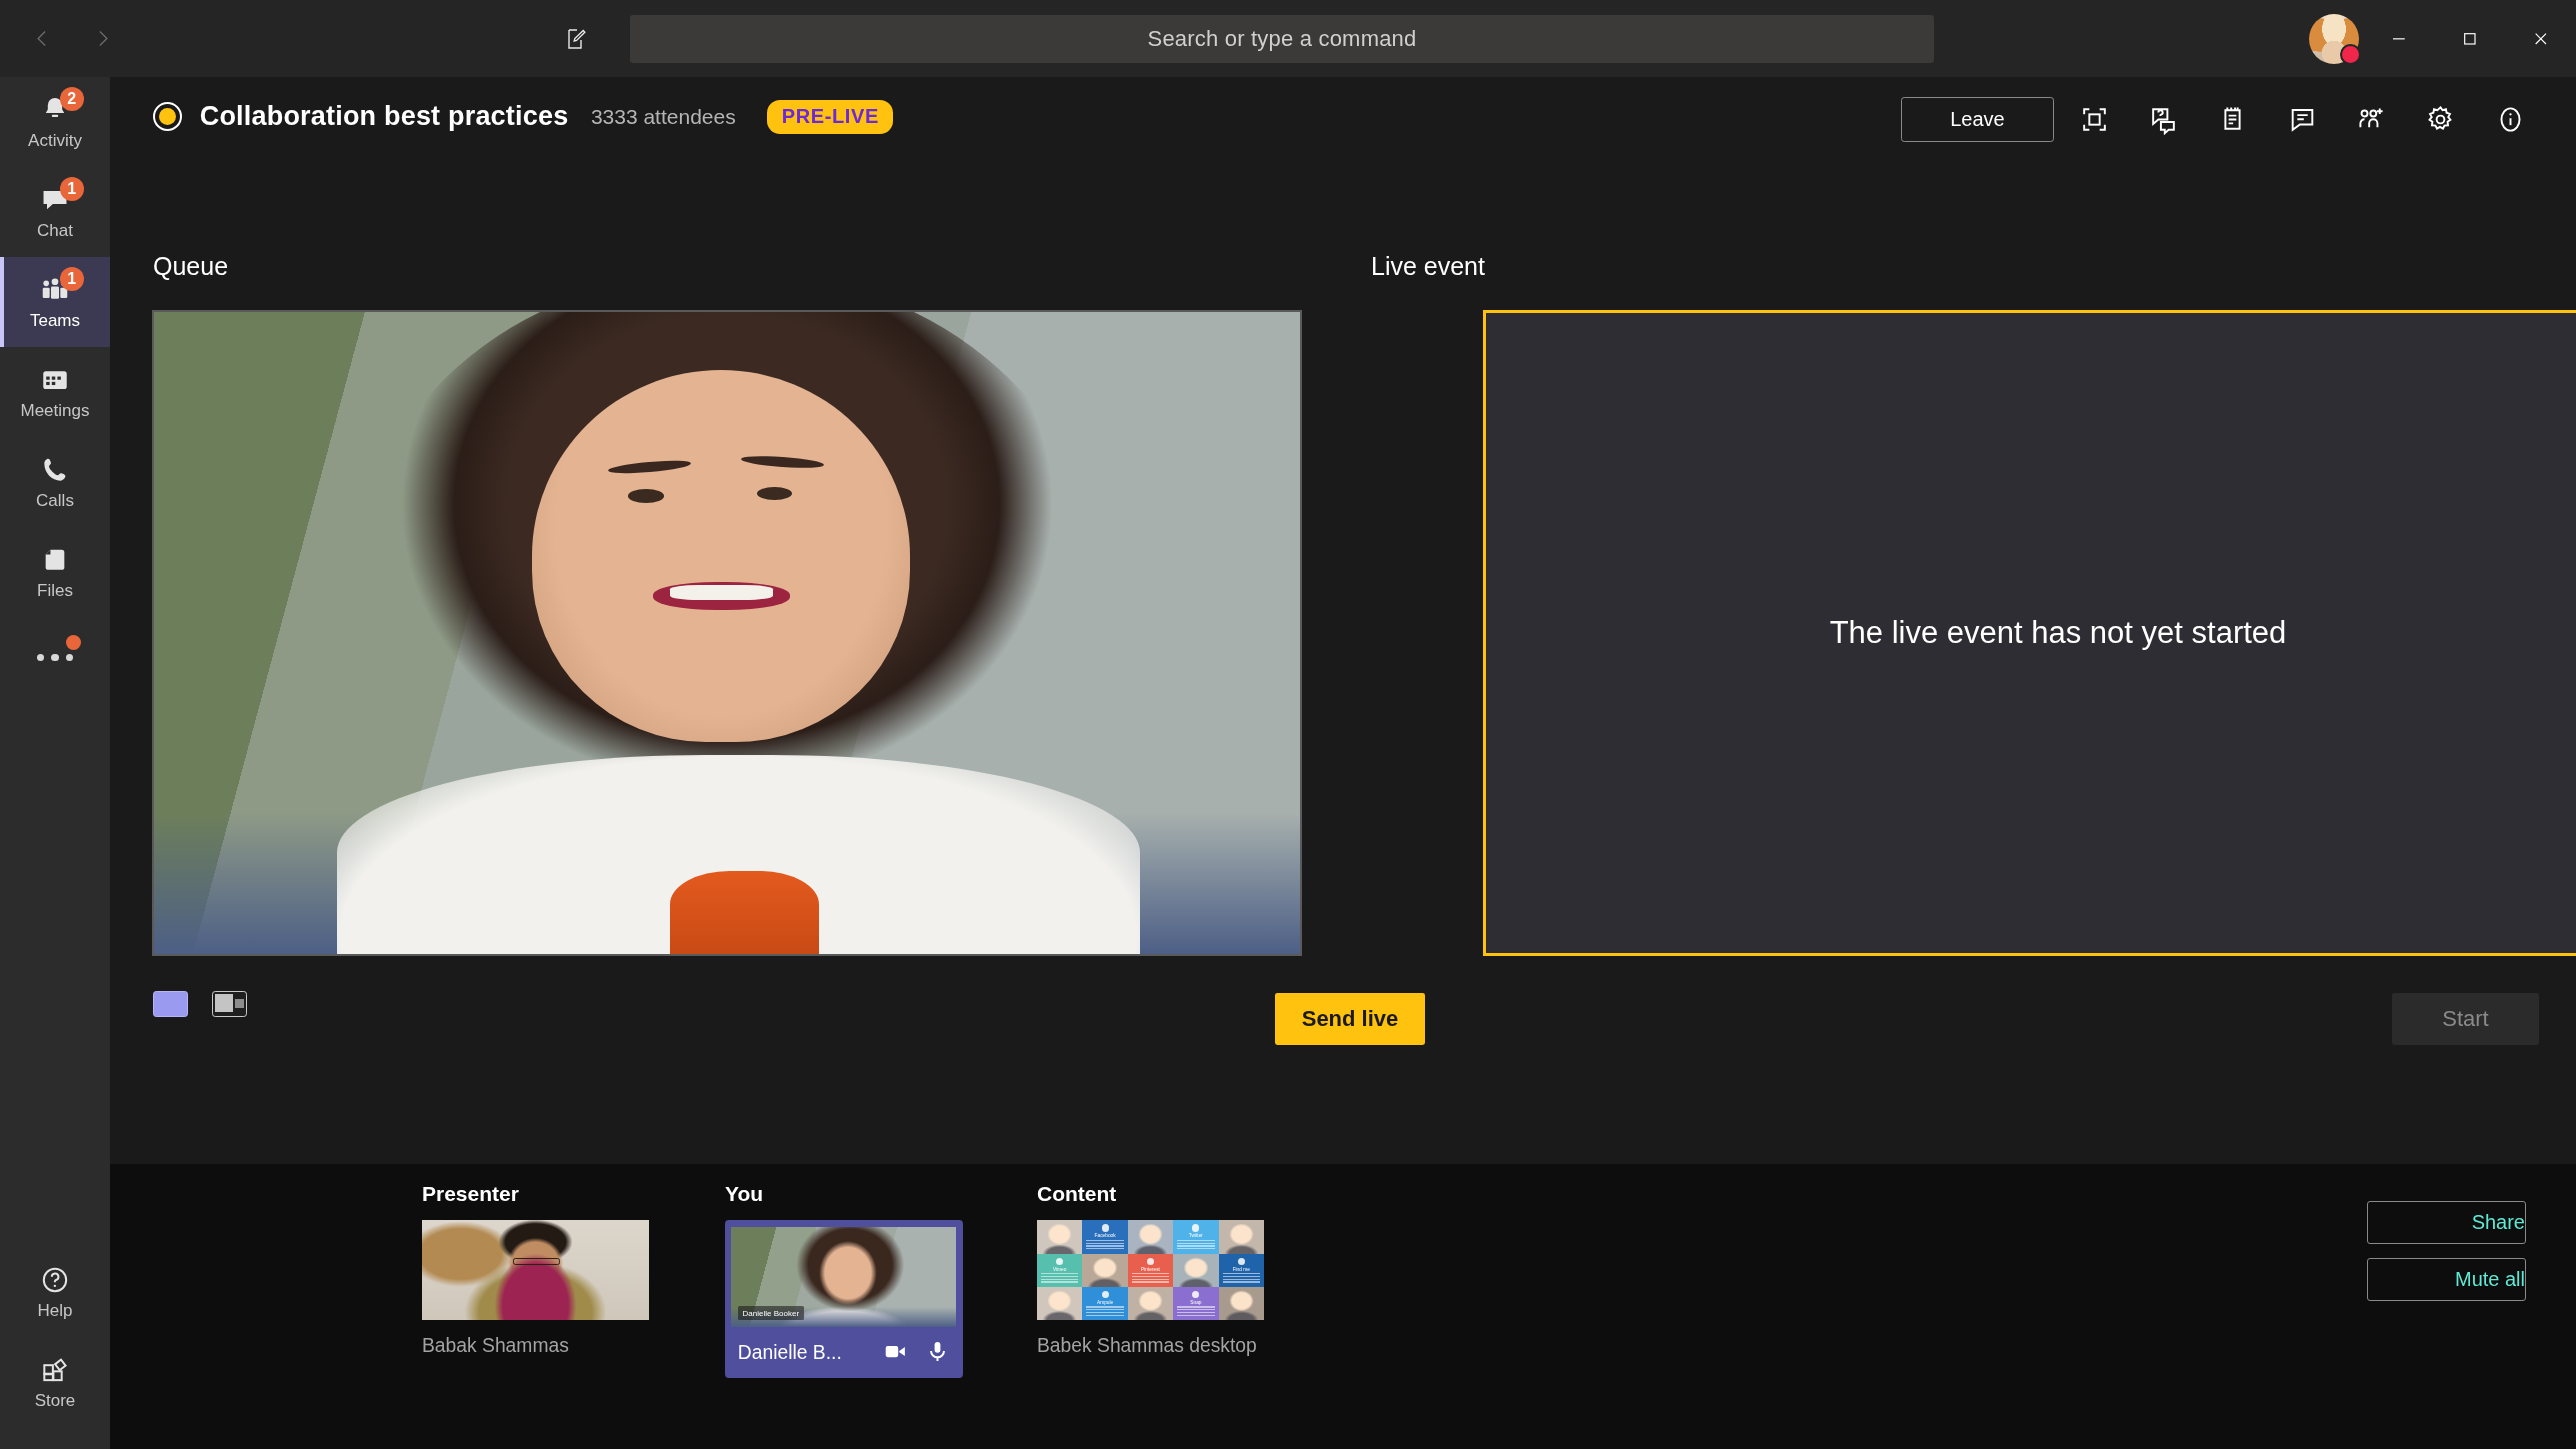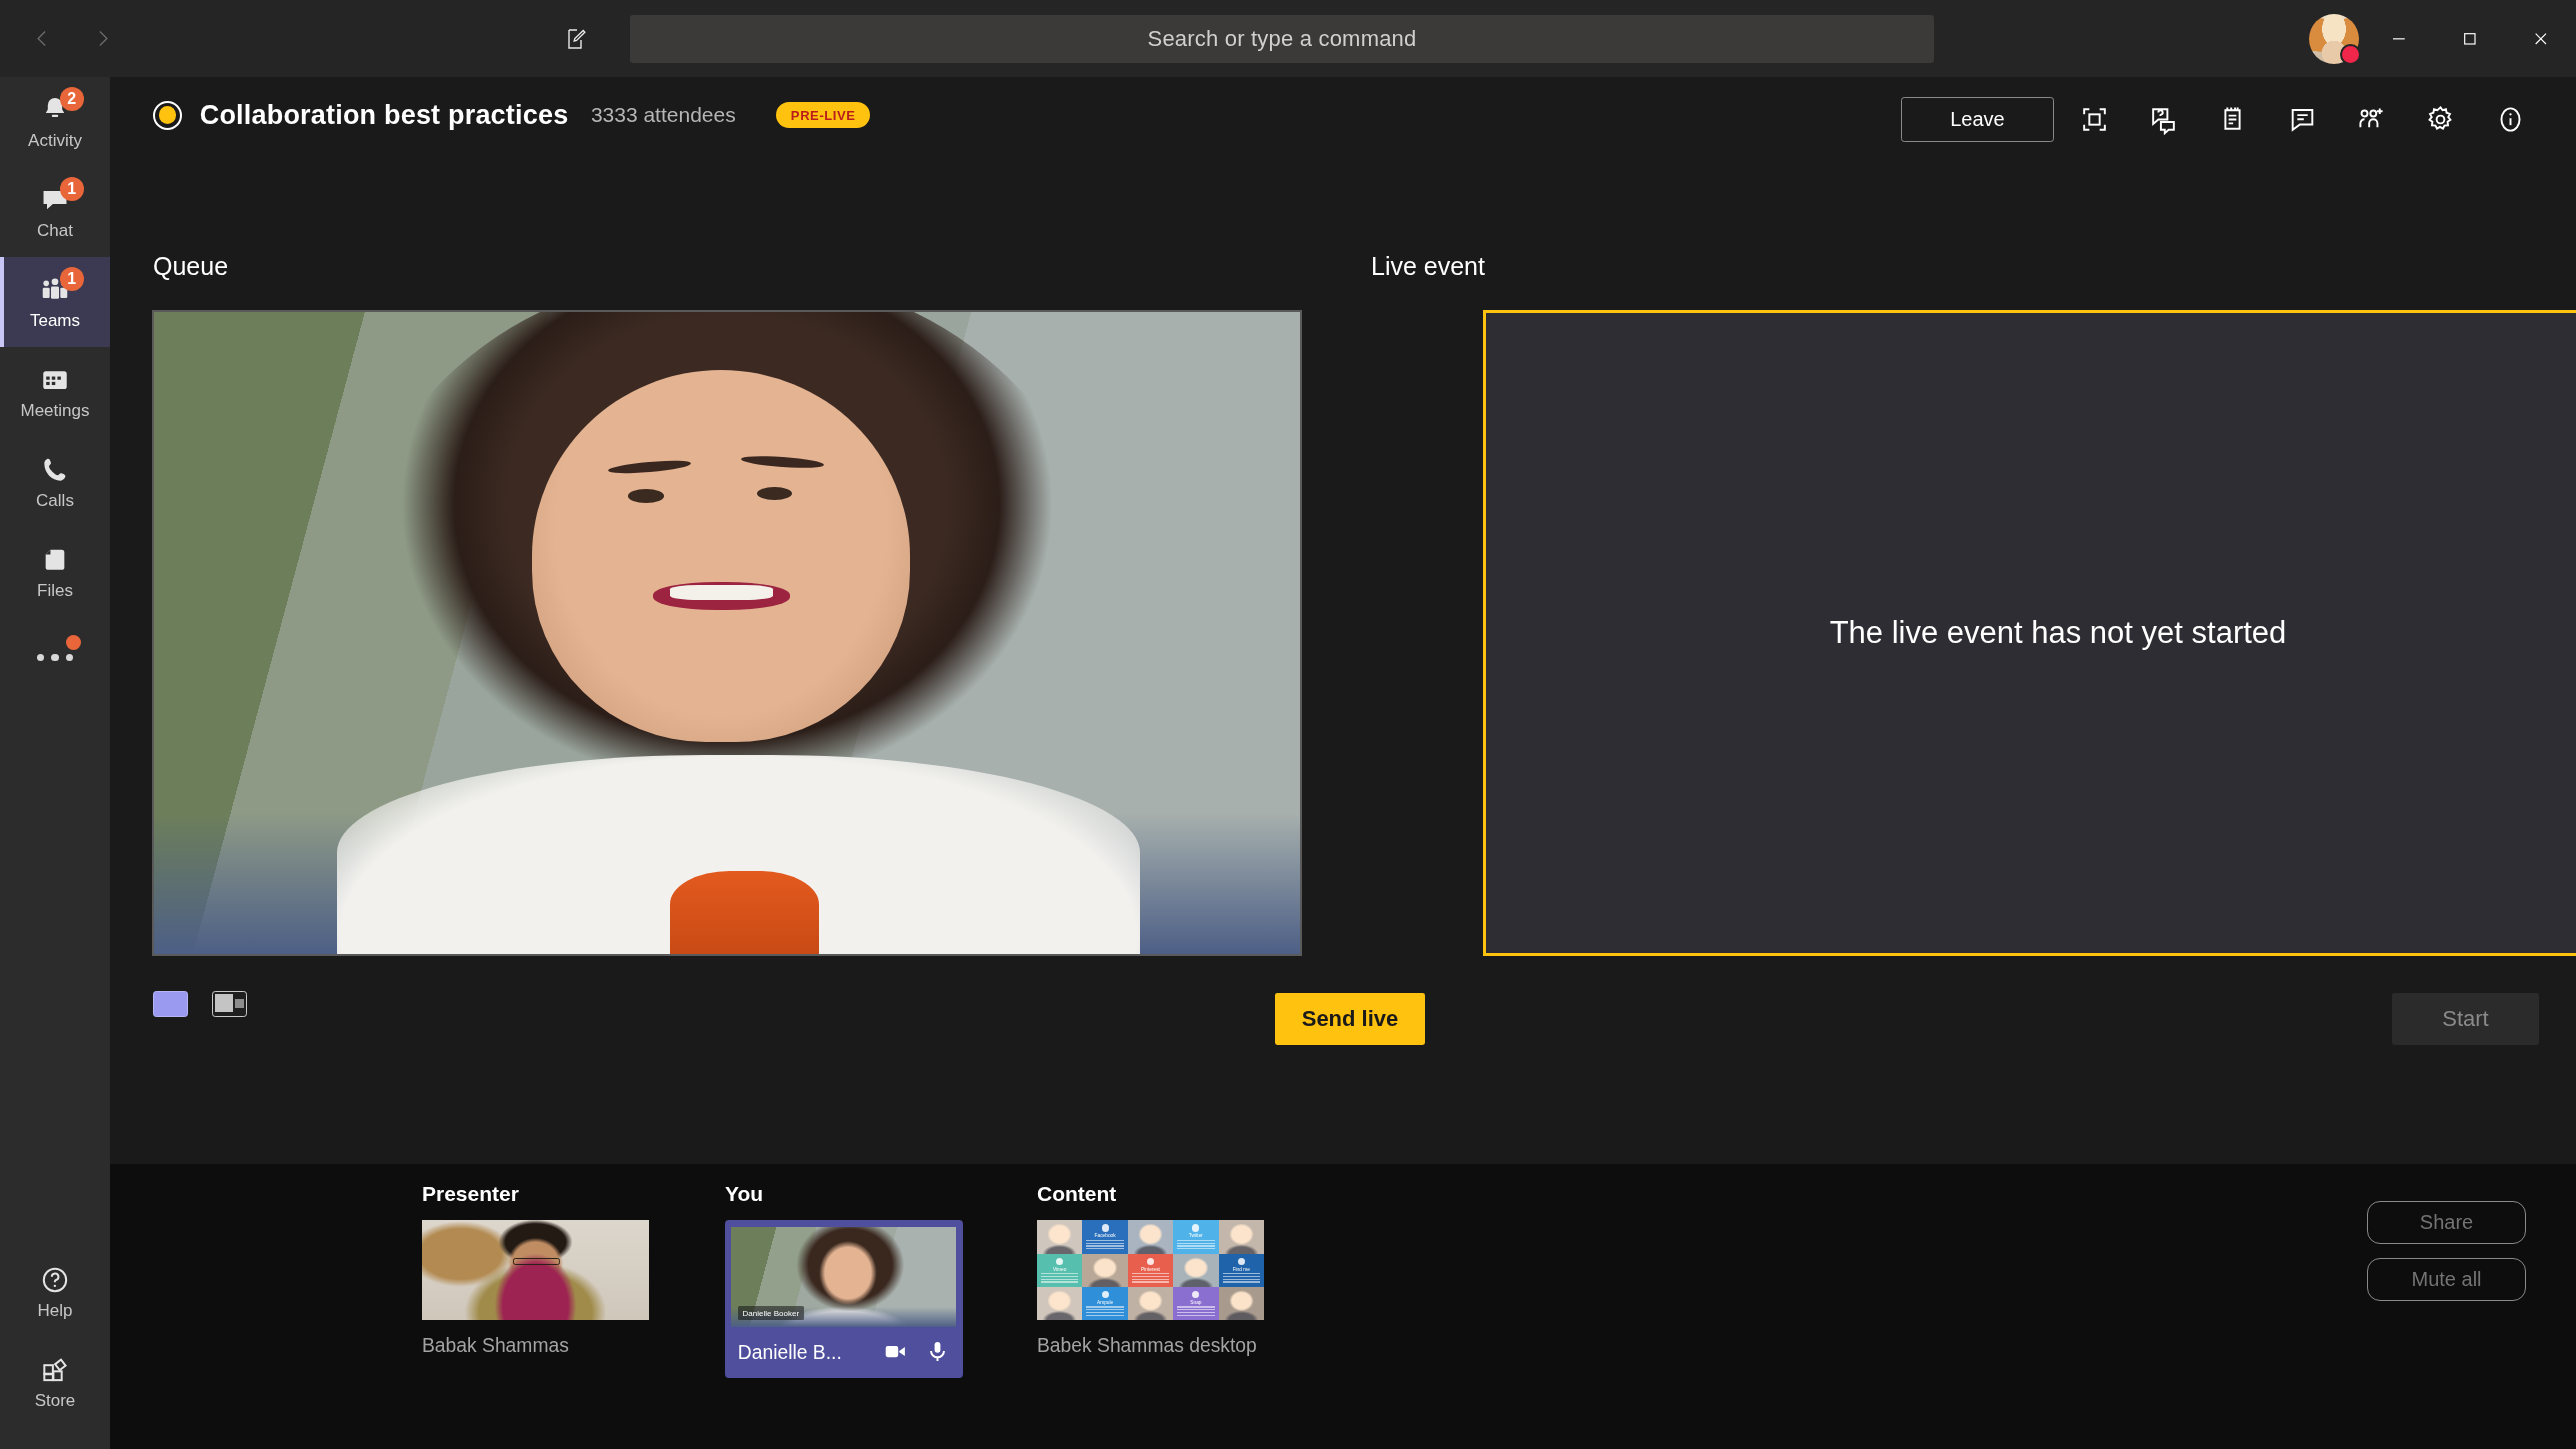--- a/index.html
+++ b/index.html
@@ -133,23 +133,23 @@
   }
   .live-ring {
     width: 29px; height: 29px; border-radius: 50%;
     border: 2.4px solid #ffffff;
     display: flex; align-items: center; justify-content: center;
   }
   .live-ring i { width: 17.7px; height: 17.7px; border-radius: 50%; background: #ffc20e; display: block; }
   .event-title { font-size: 27px; color: #ffffff; font-weight: bold; letter-spacing: 0.2px; }
   .attendees { font-size: 21px; color: #b5b5b5; margin-left: 4.8px; }
   .prelive {
-    background: #ffc20e; color: #b91c1c;
-    font-size: 13px; font-weight: bold; letter-spacing: 0.6px;
-    padding: 5.6px 14.5px; border-radius: 13px; margin-left: 23px;
+    background: #ffc20e; color: #6d28d9;
+    font-size: 20px; font-weight: bold; letter-spacing: 0.6px;
+    padding: 5.6px 14.5px; border-radius: 13px; margin-left: 14px;
   }
 
   .header-actions {
     position: absolute; right: 37px; top: 17.7px;
     display: flex; align-items: center; gap: 11.3px;
   }
   .leave-btn {
     width: 153px; height: 45px;
     border: 1.6px solid #8a8a8a; border-radius: 3.2px;
     background: transparent; color: #ffffff; font-size: 20px;
@@ -350,23 +350,24 @@
     width: 82%; height: 1.2px; background: rgba(255,255,255,.55); display: block;
   }
   .cell-dot { width: 7.2px; height: 7.2px; border-radius: 50%; background: rgba(255,255,255,.85); }
 
   .tray-actions {
     position: absolute; right: 50px; top: 37px;
     display: flex; flex-direction: column; gap: 13.7px;
   }
   .tray-btn {
     width: 159px; height: 43px;
-    border: 1.6px solid #8a8a8a; border-radius: 13px;
-    background: transparent; color: #737373; font-size: 20px;
+    border: 1.6px solid #8a8a8a; border-radius: 3px;
+    background: transparent; color: #5eead4; font-size: 20px;
     font-family: "Liberation Sans", sans-serif;
+    text-align: right;
   }
 </style>
 </head>
 <body>
 
 <div class="titlebar">
   <div class="nav-arrows">
     <div class="nav-arrow disabled">
       <svg viewBox="0 0 24 24" fill="none" stroke="currentColor" stroke-width="1.6">
         <path d="M15 4 L7 12 L15 20"></path>

